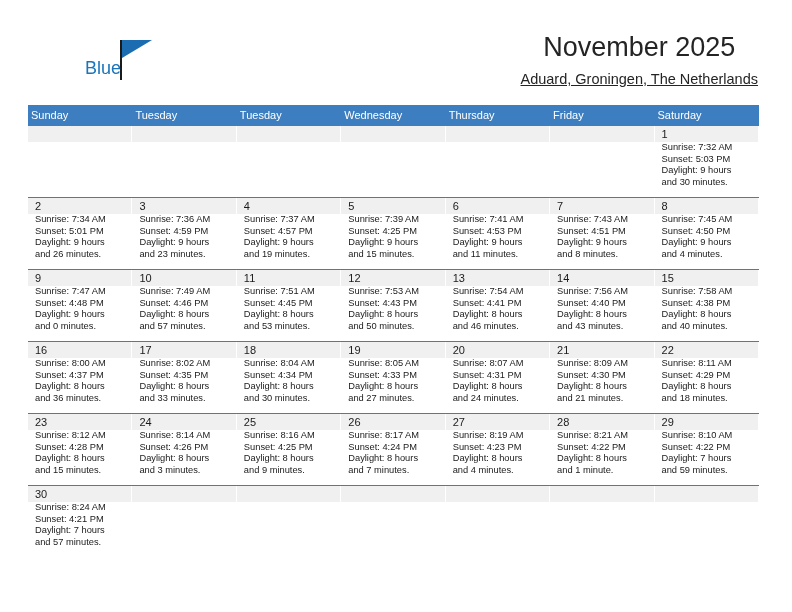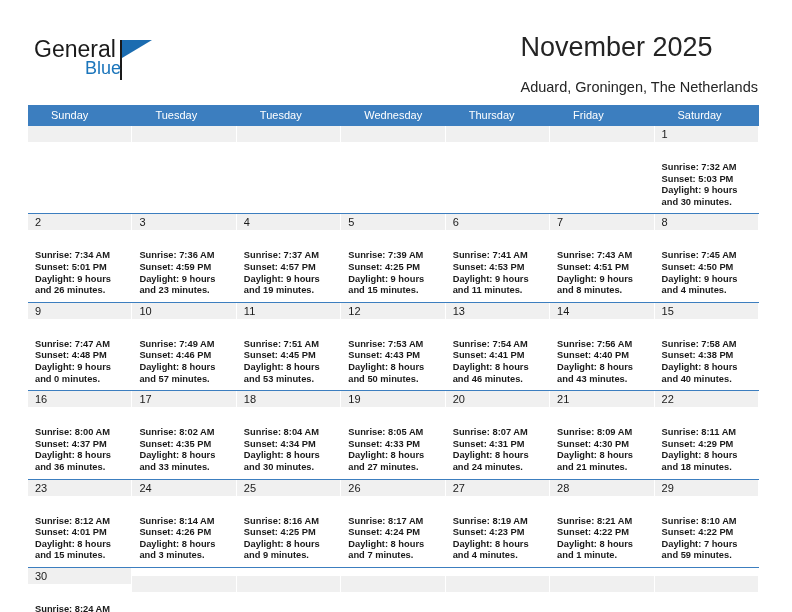--- a/index.html
+++ b/index.html
@@ -68,55 +68,56 @@
     top: 4px;
     width: 2px;
     height: 40px;
     background: #1a1a1a;
   }
 
   .title-block {
     position: absolute;
     right: 34px;
     top: 30px;
-    text-align: left;
+    text-align: center;
   }
   .cal-title {
     font-size: 27px;
     color: #242424;
     line-height: 34px;
     white-space: nowrap;
   }
   .cal-subtitle {
     font-size: 14.5px;
     color: #242424;
     line-height: 22px;
-    margin-top: 12px;
+    margin-top: 4px;
     white-space: nowrap;
+    text-decoration: underline;
   }
 
   
   .calendar {
     position: absolute;
     left: 28px;
     top: 105px;
     width: 731px;
   }
   .weekdays {
     display: flex;
     width: 100%;
     background: #3c7ebf;
     height: 21px;
   }
   .weekday {
     flex: 1 1 0;
     color: #ffffff;
     font-size: 11px;
     line-height: 21px;
-    padding-left: 23px;
+    padding-left: 3px;
     box-sizing: border-box;
     white-space: nowrap;
   }
   .week {
     display: flex;
     width: 100%;
     border-bottom: 1.4px solid #3c7ebf;
     box-sizing: border-box;
   }
   .week.last {
@@ -137,44 +138,42 @@
     box-sizing: border-box;
   }
   .daynum {
     font-size: 11px;
     color: #1a1a1a;
     line-height: 16px;
     padding-left: 7px;
     display: block;
   }
   .cell-body {
-    padding: 20px 6px 5px 7px;
+    padding: 0 6px 5px 7px;
     min-height: 55px;
     box-sizing: border-box;
-    font-weight: bold;
   }
   .info-line {
     font-size: 9.3px;
     line-height: 11.6px;
     color: #1a1a1a;
     white-space: nowrap;
   }
   .daycell.empty .daynum-band {
     background: #f0f0f0;
   }
 </style>
 </head>
 <body>
 
 <div class="page">
 
   <div class="header">
 
     <div class="logo">
-      <span class="logo-general">General</span>
       <span class="logo-pole"></span>
       <span class="logo-flag"></span>
       <span class="logo-blue">Blue</span>
     </div>
 
     <div class="title-block">
       <div class="cal-title">November 2025</div>
       <div class="cal-subtitle">Aduard, Groningen, The Netherlands</div>
     </div>
 
@@ -477,21 +476,21 @@
             </div>
           </div>
         </div>
         <div class="week">
           <div class="daycell">
             <div class="daynum-band">
               <span class="daynum">23</span>
             </div>
             <div class="cell-body">
               <div class="info-line">Sunrise: 8:12 AM</div>
-              <div class="info-line">Sunset: 4:01 PM</div>
+              <div class="info-line">Sunset: 4:28 PM</div>
               <div class="info-line">Daylight: 8 hours</div>
               <div class="info-line">and 15 minutes.</div>
             </div>
           </div>
           <div class="daycell">
             <div class="daynum-band">
               <span class="daynum">24</span>
             </div>
             <div class="cell-body">
               <div class="info-line">Sunrise: 8:14 AM</div>

